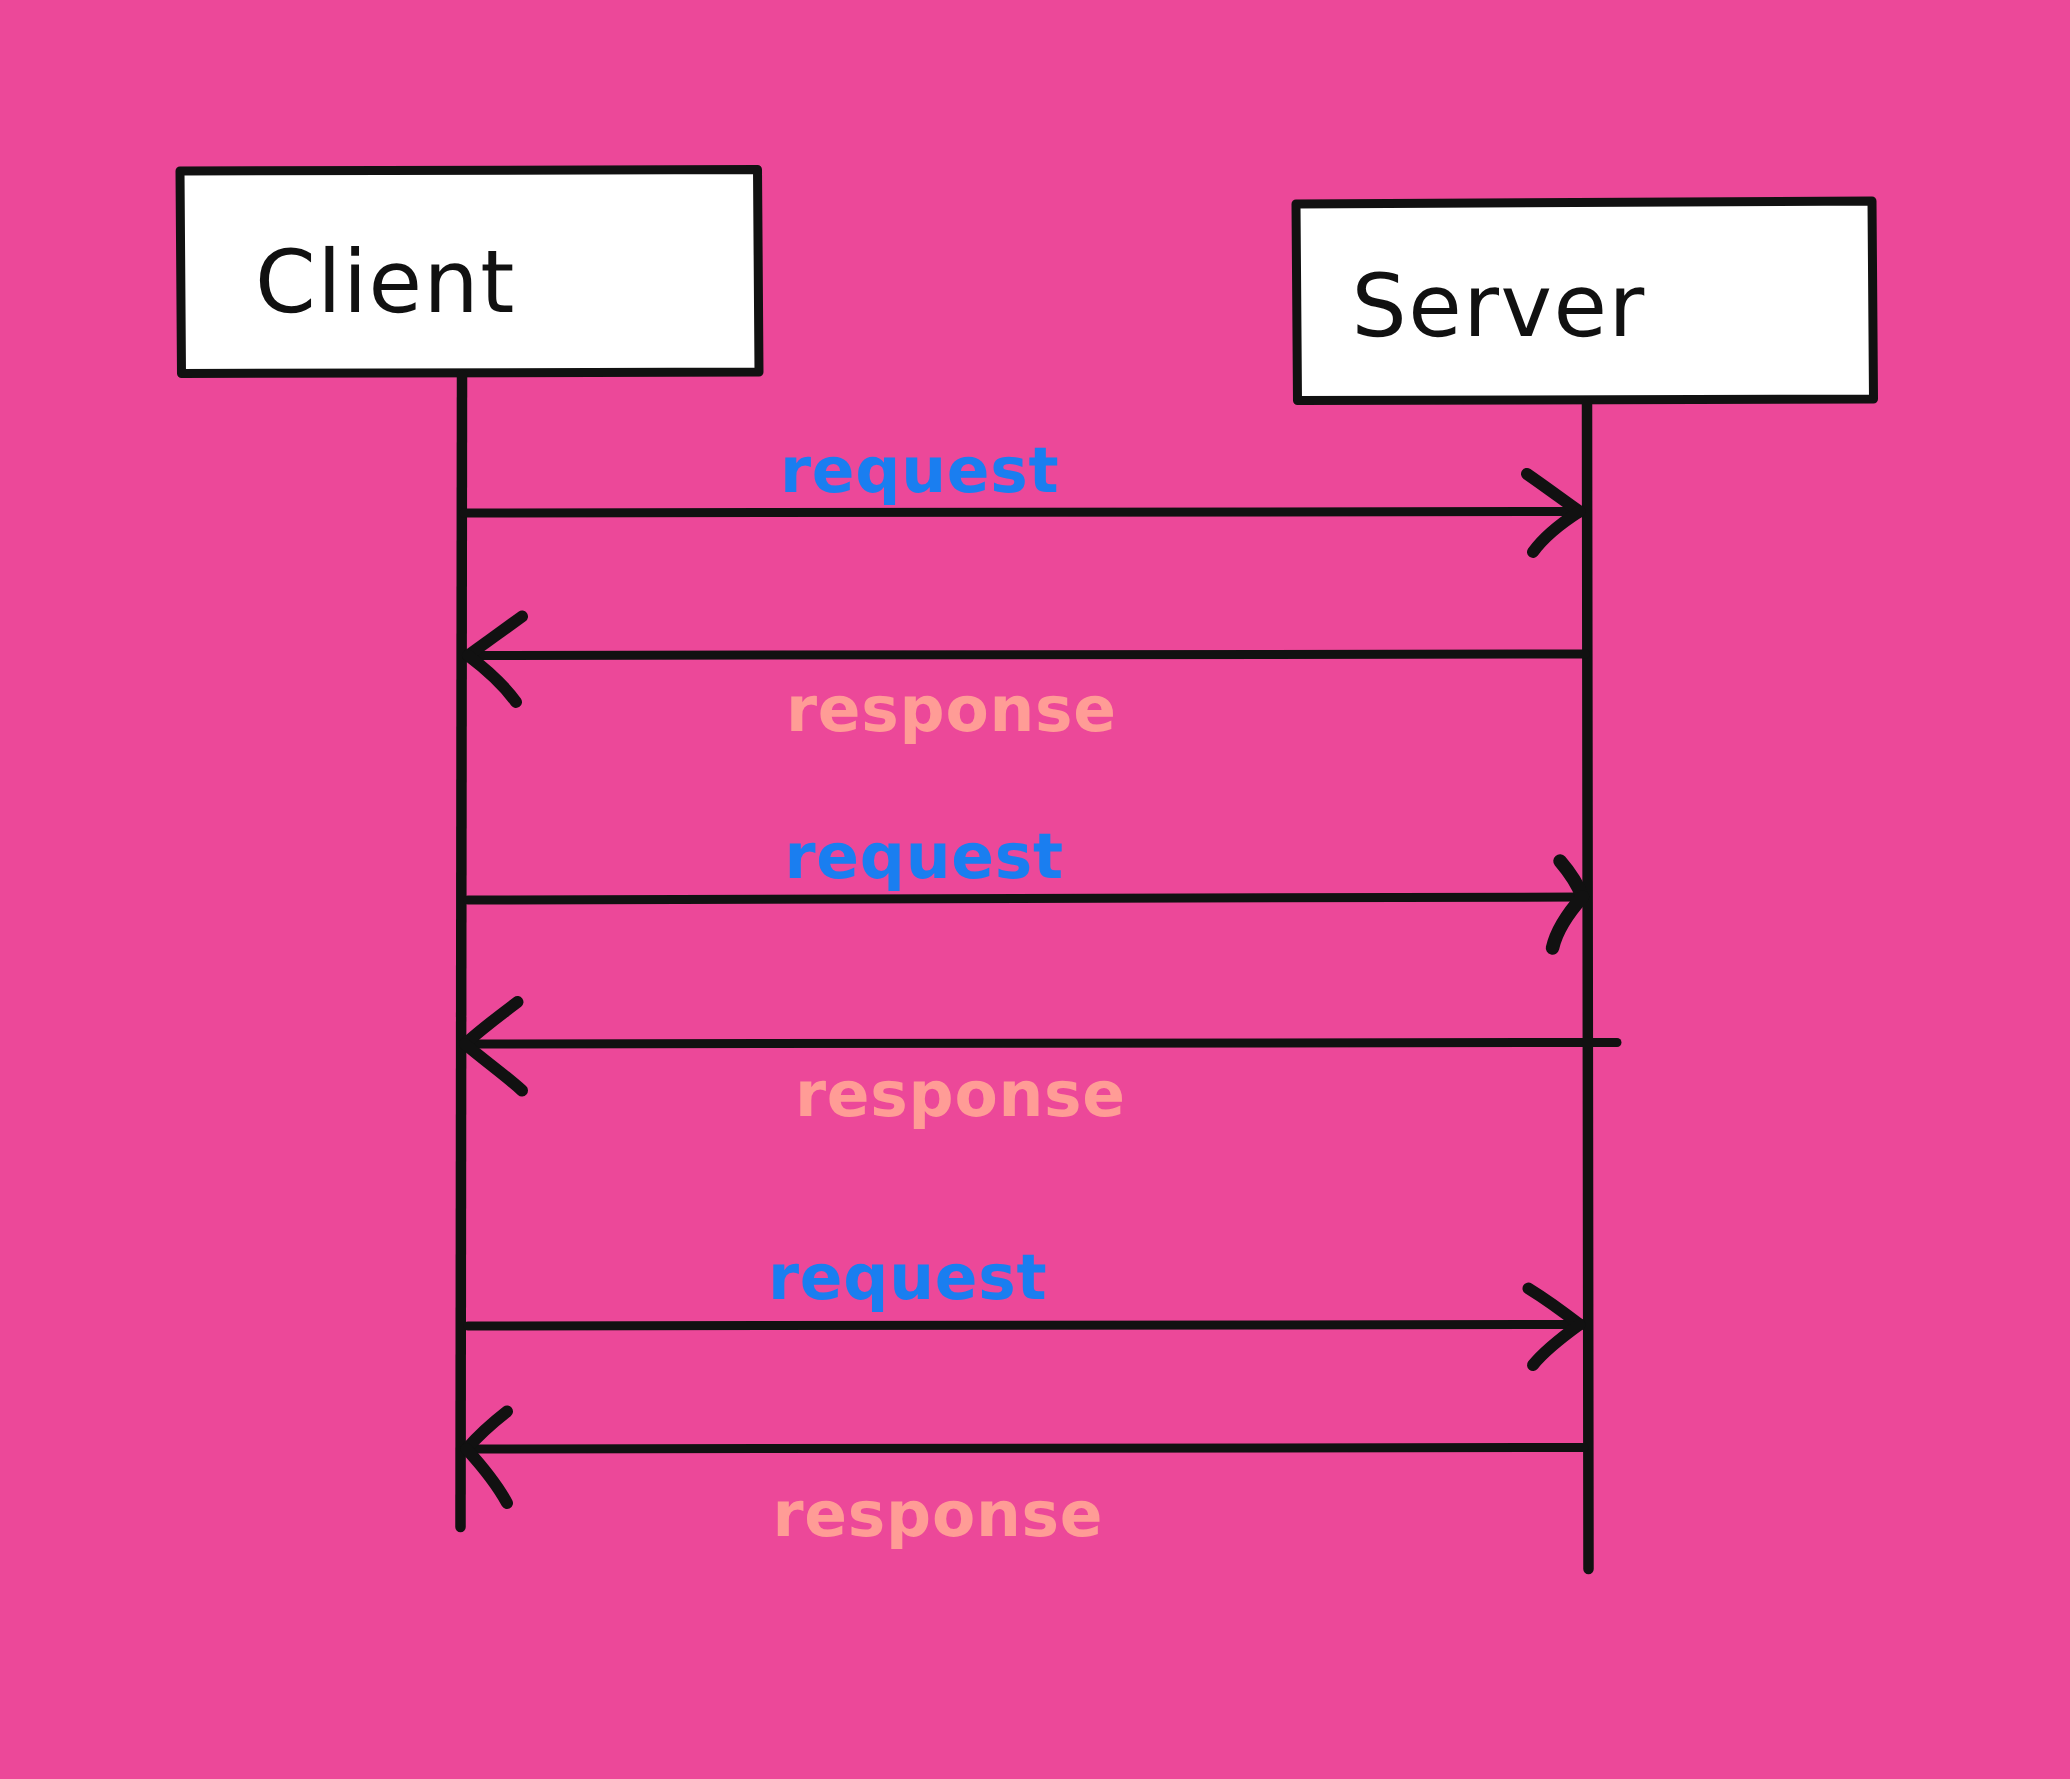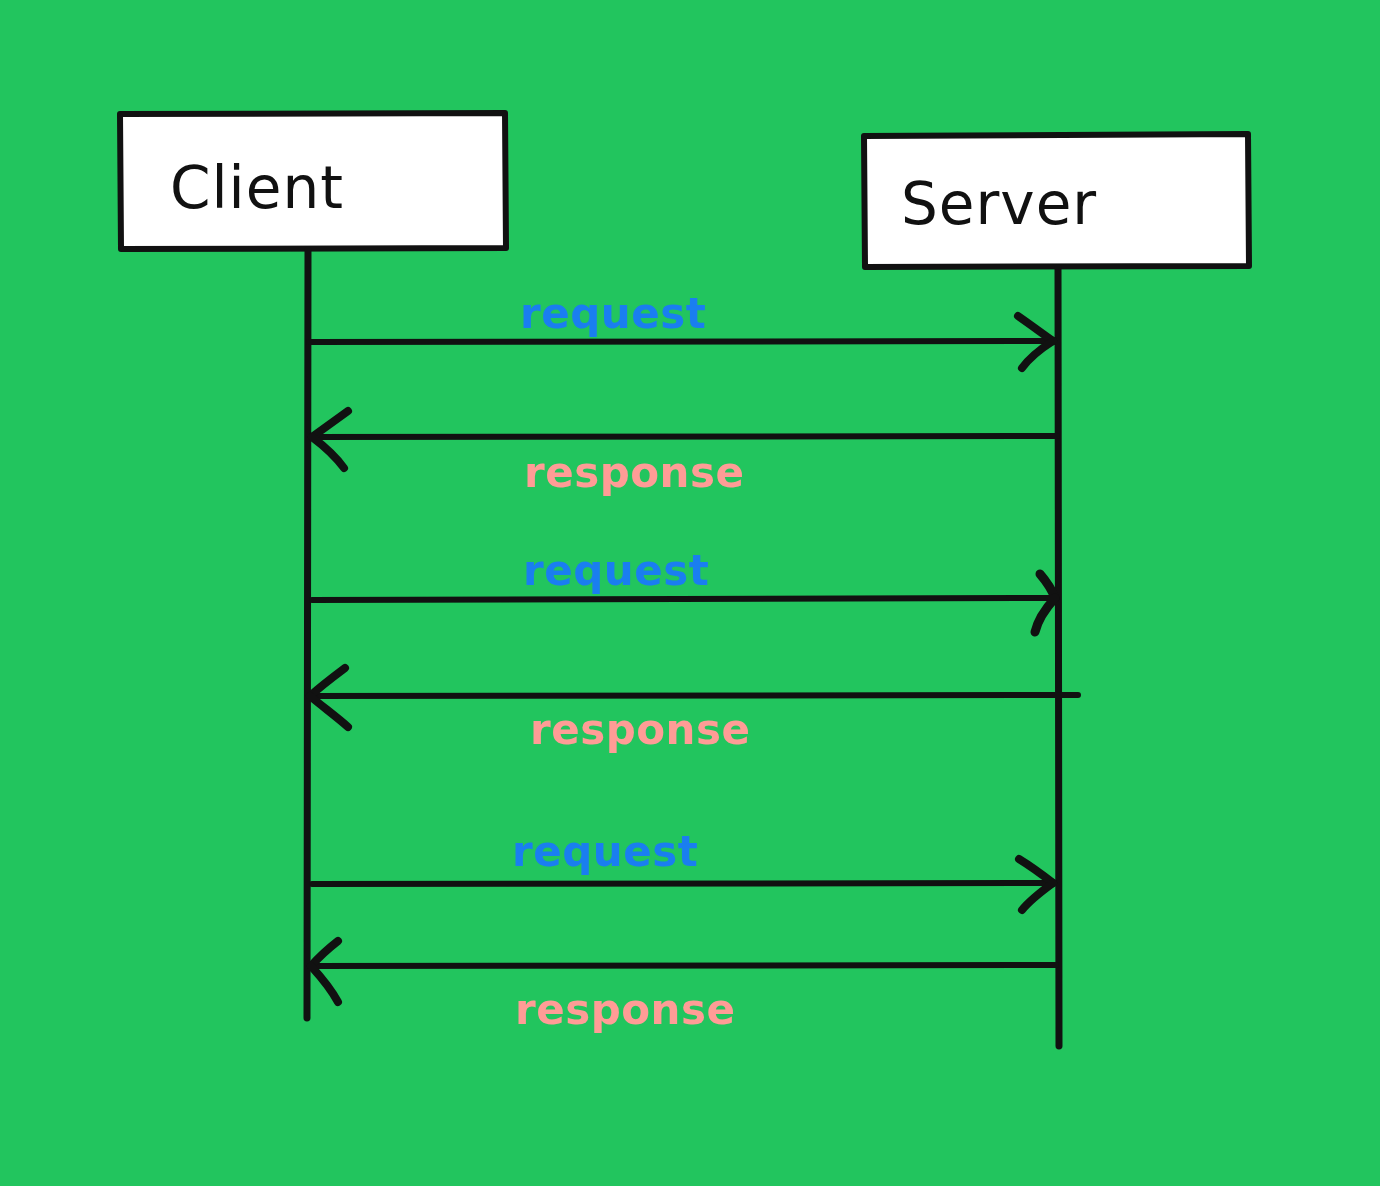--- a/index.html
+++ b/index.html
@@ -11,21 +11,21 @@
   body {
     width: 1380px;
     height: 1186px;
     overflow: hidden;
     font-family: "DejaVu Sans", sans-serif;
   }
   #canvas {
     position: relative;
     width: 1380px;
     height: 1186px;
-    background: #22c55e;
+    background: #ec4899;
   }
   #sketch {
     position: absolute;
     left: 0;
     top: 0;
     width: 1380px;
     height: 1186px;
   }
   .node-label {
     font-family: "DejaVu Sans", sans-serif;

